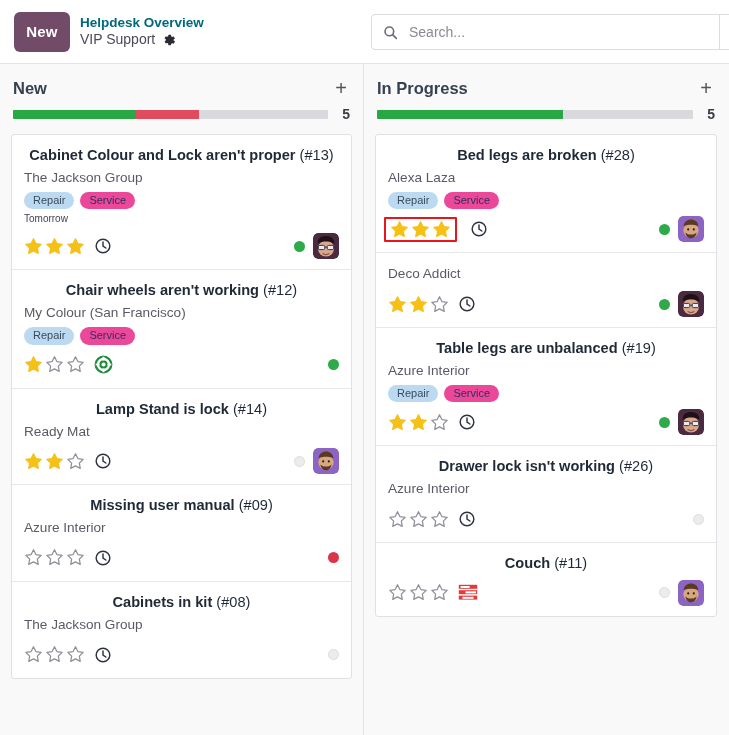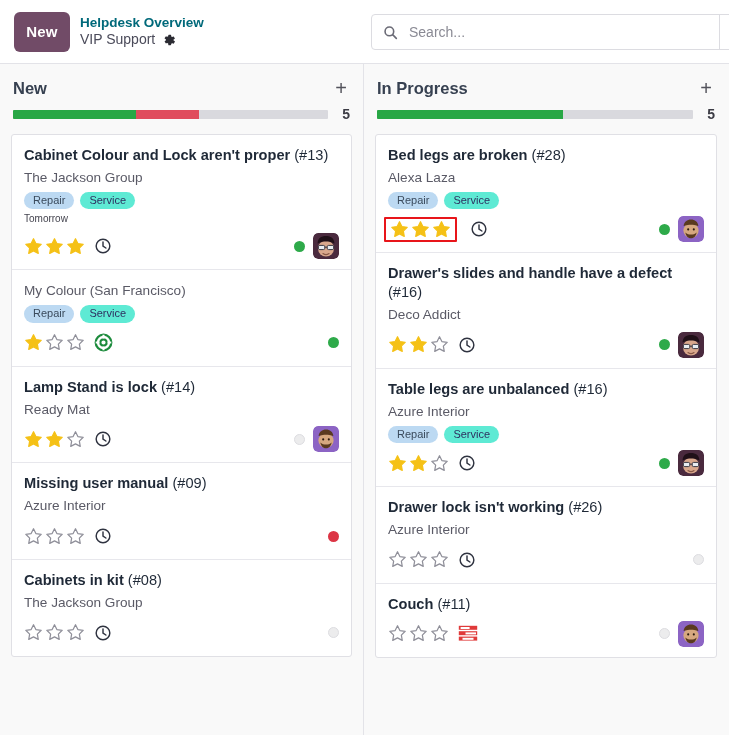--- a/index.html
+++ b/index.html
@@ -139,20 +139,21 @@
     position: relative;
   }
   .card:last-child { border-bottom: 0; }
 
   .card-title {
     font-size: 14.6px;
     font-weight: 700;
     color: #1f2937;
     line-height: 1.3;
     margin-bottom: 3px;
+    text-align: center;
   }
   .card-title .cid { font-weight: 400; }
   .card-sub {
     font-size: 13.6px;
     color: #5a5a66;
     line-height: 1.45;
     margin-bottom: 2px;
   }
   .card-date {
     font-size: 10px;
@@ -165,21 +166,21 @@
     margin: 4px 0 2px 0;
   }
   .tag {
     font-size: 11px;
     padding: 2px 9px 3px 9px;
     border-radius: 10px;
     line-height: 1.15;
     white-space: nowrap;
   }
   .tag-repair { background: #bcd9f2; color: #3a4a5c; }
-  .tag-service { background: #5eead4; color: #2e3060; }
+  .tag-service { background: #ec4899; color: #2e3060; }
 
   .card-foot {
     display: flex; align-items: center;
     margin-top: 7px;
     min-height: 26px;
   }
   .stars { display: flex; align-items: center; gap: 2px; }
   .stars.boxed {
     border: 2px solid #e8151a;
     padding: 1px 4px;
@@ -295,20 +296,21 @@
                 <path d="M4.6 10.5c0-5 3.6-7.4 8.4-7.4s8.4 2.4 8.4 7.4c0 0-3.4-2.1-8.4-2.1s-8.4 2.1-8.4 2.1z" fill="#201018"></path>
                 <rect x="5.4" y="12.4" width="6.4" height="4.2" rx="1.4" fill="#e9edf2" stroke="#3a3a46" stroke-width="1"></rect>
                 <rect x="14.2" y="12.4" width="6.4" height="4.2" rx="1.4" fill="#e9edf2" stroke="#3a3a46" stroke-width="1"></rect>
                 <path d="M11.8 14.2h2.4" stroke="#3a3a46" stroke-width="1"></path>
                 <path d="M10 20.6c1.8 1.3 4.2 1.3 6 0" stroke="#8a5a48" stroke-width="1.2" fill="none" stroke-linecap="round"></path>
               </svg>
             </div>
           </div>
         </div>
         <div class="card">
+          <div class="card-title"><span>Chair wheels aren't working</span> <span class="cid">(#12)</span></div>
           <div class="card-sub">My Colour (San Francisco)</div>
           <div class="tags">
             <span class="tag tag-repair">Repair</span>
             <span class="tag tag-service">Service</span>
           </div>
           <div class="card-foot">
             <div class="stars">
               <span>
                 <svg class="star" viewBox="0 0 20 20" fill="#f5c116" stroke="#f5c116" stroke-width="1.3" stroke-linejoin="round">
                   <path d="M10 1.8l2.5 5.1 5.6.8-4.05 3.95.96 5.58L10 14.6l-5.01 2.63.96-5.58L1.9 7.7l5.6-.8z"></path>
@@ -493,21 +495,20 @@
                 <circle cx="13" cy="14.5" r="7.6" fill="#d6a87f"></circle>
                 <path d="M5.6 10.2c.4-4.4 3.6-6.6 7.4-6.6s7 2.2 7.4 6.6c0 0-2.6-1.4-7.4-1.4S5.6 10.2 5.6 10.2z" fill="#5a3a20"></path>
                 <path d="M7.4 16.4c.6 4 3 5.8 5.6 5.8s5-1.8 5.6-5.8c-1.6 1.6-3.6 2.2-5.6 2.2s-4-.6-5.6-2.2z" fill="#5a3a20"></path>
                 <circle cx="10.2" cy="13.4" r="1.05" fill="#2a1a10"></circle>
                 <circle cx="15.8" cy="13.4" r="1.05" fill="#2a1a10"></circle>
               </svg>
             </div>
           </div>
         </div>
         <div class="card">
-          <div class="card-title"><span>Drawer's slides and handle have a defect</span> <span class="cid">(#16)</span></div>
           <div class="card-sub">Deco Addict</div>
           <div class="card-foot">
             <div class="stars">
               <span>
                 <svg class="star" viewBox="0 0 20 20" fill="#f5c116" stroke="#f5c116" stroke-width="1.3" stroke-linejoin="round">
                   <path d="M10 1.8l2.5 5.1 5.6.8-4.05 3.95.96 5.58L10 14.6l-5.01 2.63.96-5.58L1.9 7.7l5.6-.8z"></path>
                 </svg>
               </span>
               <span>
                 <svg class="star" viewBox="0 0 20 20" fill="#f5c116" stroke="#f5c116" stroke-width="1.3" stroke-linejoin="round">
@@ -534,21 +535,21 @@
                 <path d="M4.6 10.5c0-5 3.6-7.4 8.4-7.4s8.4 2.4 8.4 7.4c0 0-3.4-2.1-8.4-2.1s-8.4 2.1-8.4 2.1z" fill="#201018"></path>
                 <rect x="5.4" y="12.4" width="6.4" height="4.2" rx="1.4" fill="#e9edf2" stroke="#3a3a46" stroke-width="1"></rect>
                 <rect x="14.2" y="12.4" width="6.4" height="4.2" rx="1.4" fill="#e9edf2" stroke="#3a3a46" stroke-width="1"></rect>
                 <path d="M11.8 14.2h2.4" stroke="#3a3a46" stroke-width="1"></path>
                 <path d="M10 20.6c1.8 1.3 4.2 1.3 6 0" stroke="#8a5a48" stroke-width="1.2" fill="none" stroke-linecap="round"></path>
               </svg>
             </div>
           </div>
         </div>
         <div class="card">
-          <div class="card-title"><span>Table legs are unbalanced</span> <span class="cid">(#16)</span></div>
+          <div class="card-title"><span>Table legs are unbalanced</span> <span class="cid">(#19)</span></div>
           <div class="card-sub">Azure Interior</div>
           <div class="tags">
             <span class="tag tag-repair">Repair</span>
             <span class="tag tag-service">Service</span>
           </div>
           <div class="card-foot">
             <div class="stars">
               <span>
                 <svg class="star" viewBox="0 0 20 20" fill="#f5c116" stroke="#f5c116" stroke-width="1.3" stroke-linejoin="round">
                   <path d="M10 1.8l2.5 5.1 5.6.8-4.05 3.95.96 5.58L10 14.6l-5.01 2.63.96-5.58L1.9 7.7l5.6-.8z"></path>

